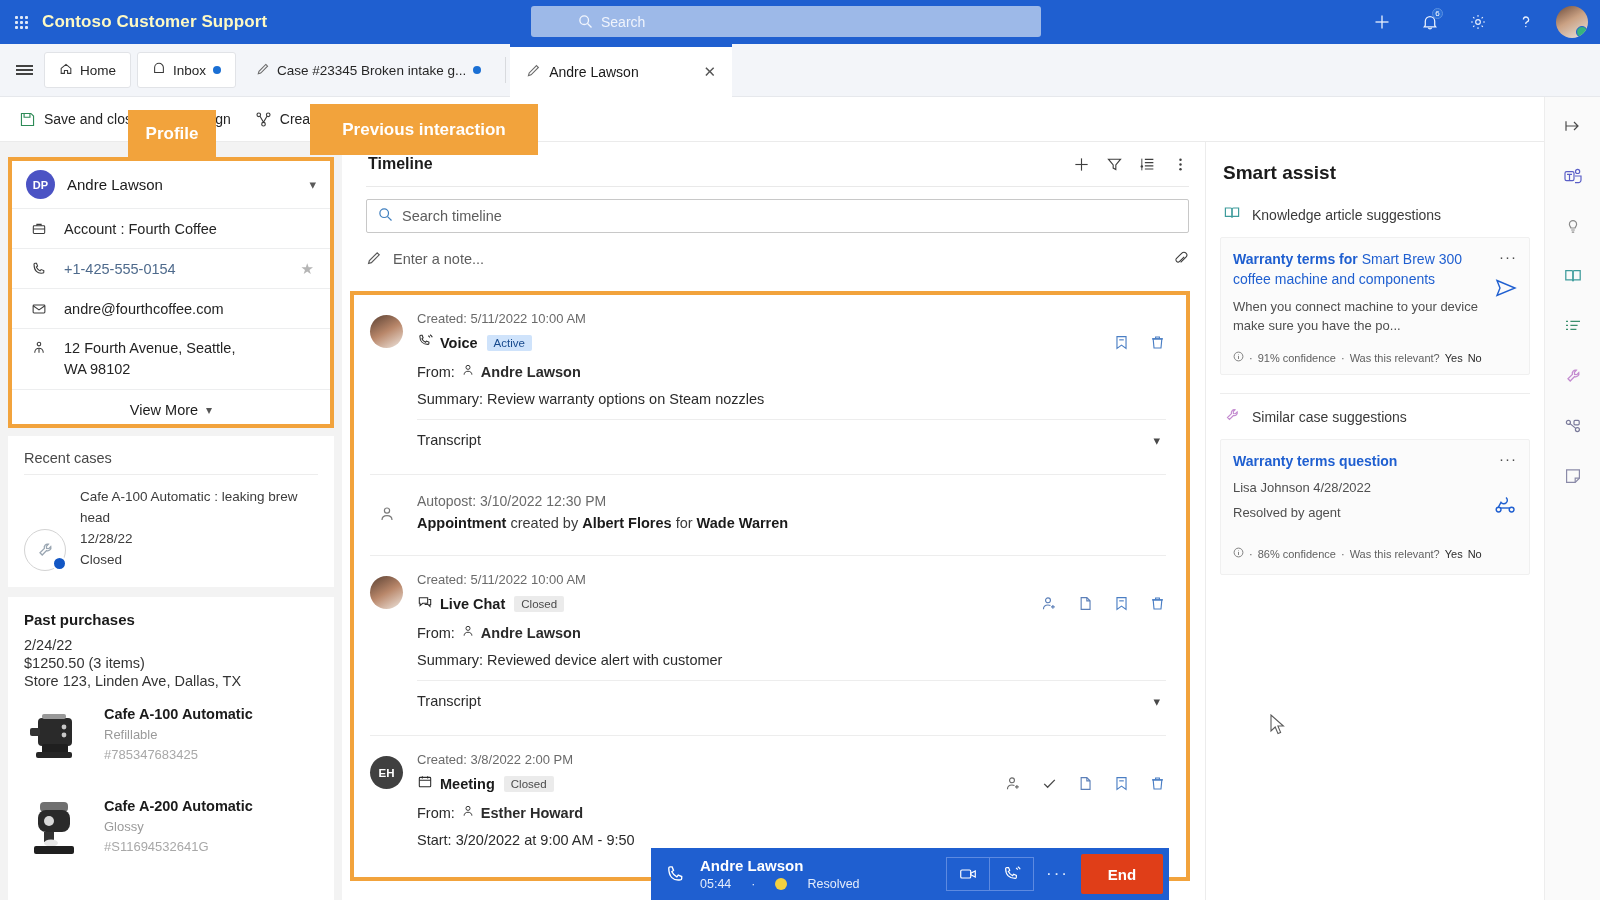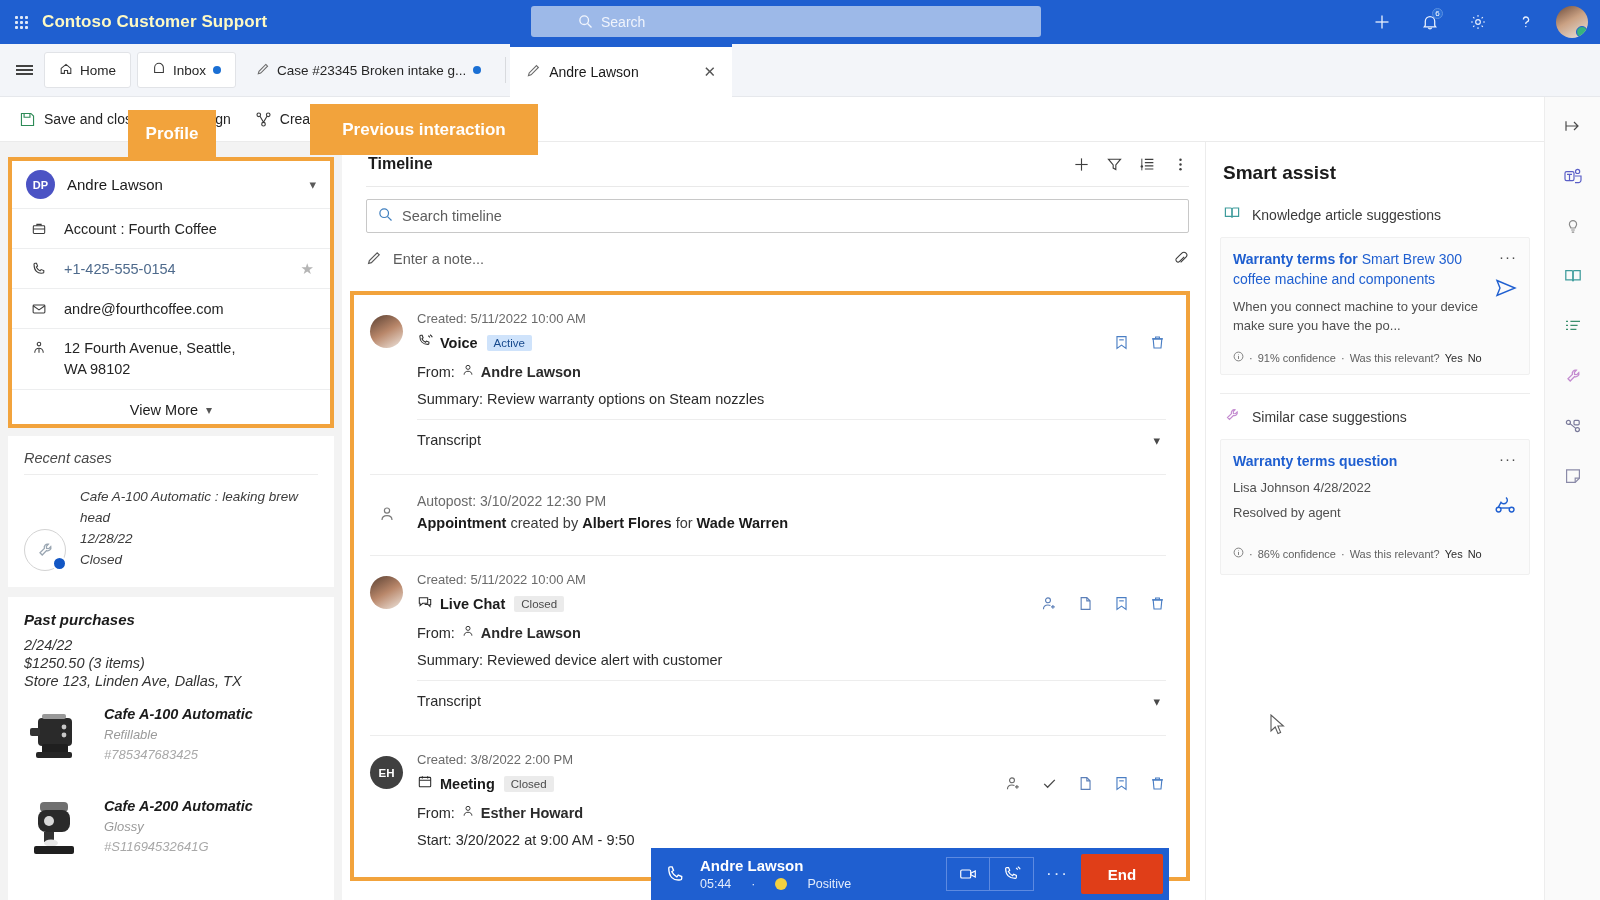--- a/index.html
+++ b/index.html
@@ -109,21 +109,21 @@
   .rail {
     position: absolute; top: 97px; right: 0; width: 56px; height: 803px;
     background: #fafafa; border-left: 1px solid #ededed;
     display: flex; flex-direction: column; align-items: center; padding-top: 14px; gap: 20px;
   }
   .rail-btn { width: 34px; height: 30px; display:flex; align-items:center; justify-content:center; cursor:pointer;}
 
   
   .leftcol {
     position: absolute; top: 142px; left: 0; width: 342px; height: 758px;
-    background: #f3f3f3; overflow: hidden; font-style: italic;
+    background: #f3f3f3; overflow: hidden;
   }
   .profile-hl {
     position: absolute; top: 157px; left: 8px; width: 326px; height: 271px;
     border: 4px solid #f2a33c; background: #ffffff; z-index: 6;
   }
   .profile-tag {
     position: absolute; top: 110px; left: 128px; width: 88px; height: 47px;
     background: #f2a33c; color: #ffffff; font-size: 17px; font-weight: 700;
     display: flex; align-items: center; justify-content: center; z-index: 7;
   }
@@ -953,21 +953,21 @@
       <svg width="21" height="21" viewBox="0 0 20 20" fill="none" stroke="currentColor" stroke-width="1.3">
         <path d="M3.6 4c0-.7.6-1.2 1.2-1.2h2l1.3 3.3-1.6 1.3a10.6 10.6 0 0 0 4.8 4.8l1.3-1.6 3.3 1.3v2c0 .7-.5 1.2-1.2 1.2C7.8 16.2 3.6 12 3.6 4Z"></path>
       </svg>
     </span>
     <div>
       <div class="cb-name">Andre Lawson</div>
       <div class="cb-sub">
         <span>05:44</span>
         <span>·</span>
         <span class="cb-smiley"></span>
-        <span>Positive</span>
+        <span>Resolved</span>
       </div>
     </div>
     <div class="cb-acts">
       <div class="cb-btn">
         <svg width="20" height="20" viewBox="0 0 22 22" fill="none" stroke="currentColor" stroke-width="1.3">
           <rect x="3" y="6.6" width="11" height="8.8" rx="1.4"></rect>
             <path d="M14 10.2 19 7.6v6.8L14 11.8Z"></path>
         </svg>
       </div>
       <div class="cb-btn">

